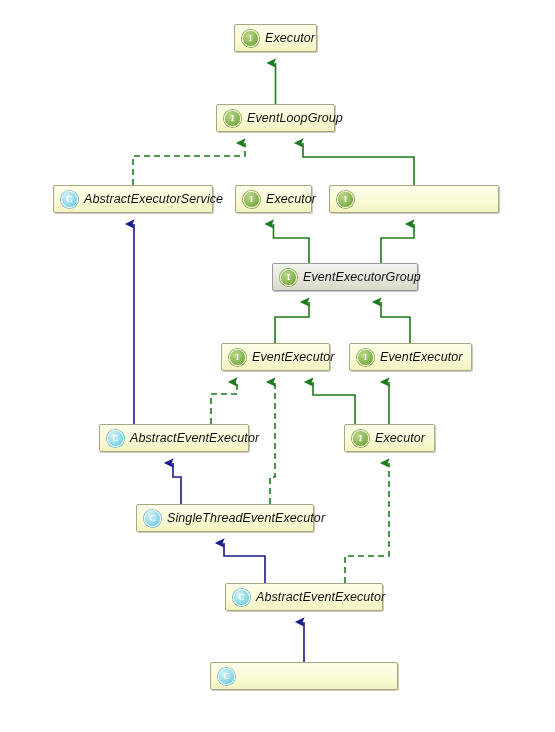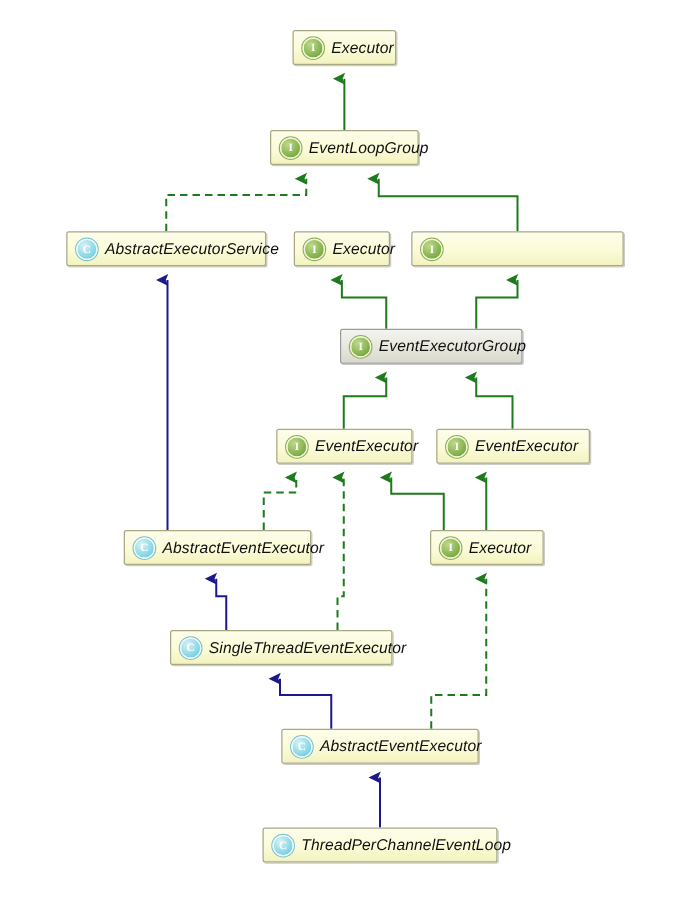--- a/index.html
+++ b/index.html
@@ -182,16 +182,15 @@
     <span class="node-label">SingleThreadEventExecutor</span>
   </div>
 
   <div class="node" style="left:225px; top:583px; width:158px;">
     <span class="node-icon cls">C</span>
     <span class="node-label">AbstractEventExecutor</span>
   </div>
 
   <div class="node" style="left:210px; top:662px; width:188px;">
     <span class="node-icon cls">C</span>
-    <span class="node-label">ThreadPerChannelEventLoop</span>
   </div>
 
 </div>
 
 </body></html>

